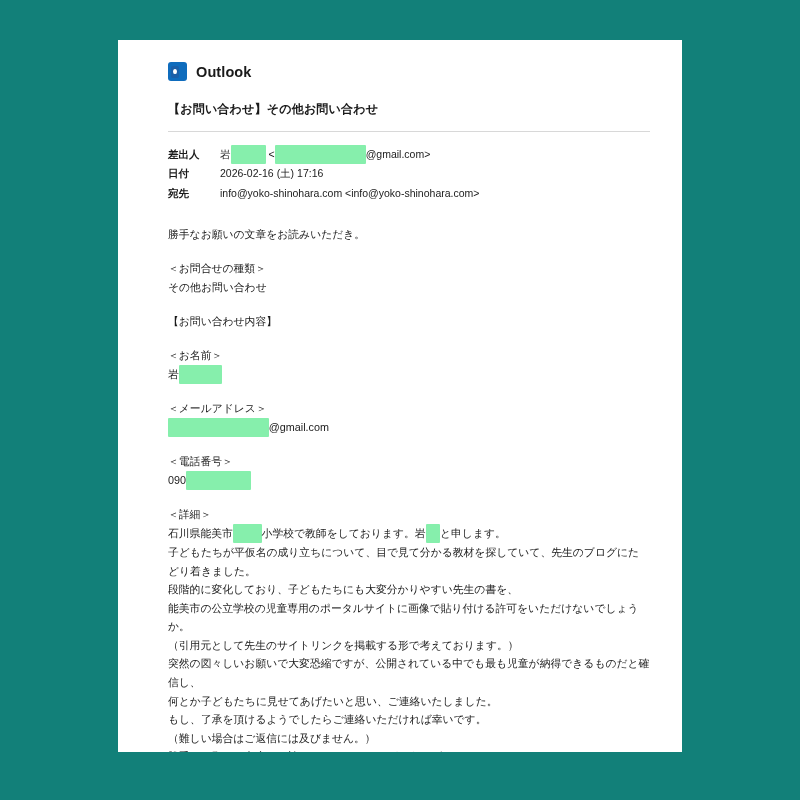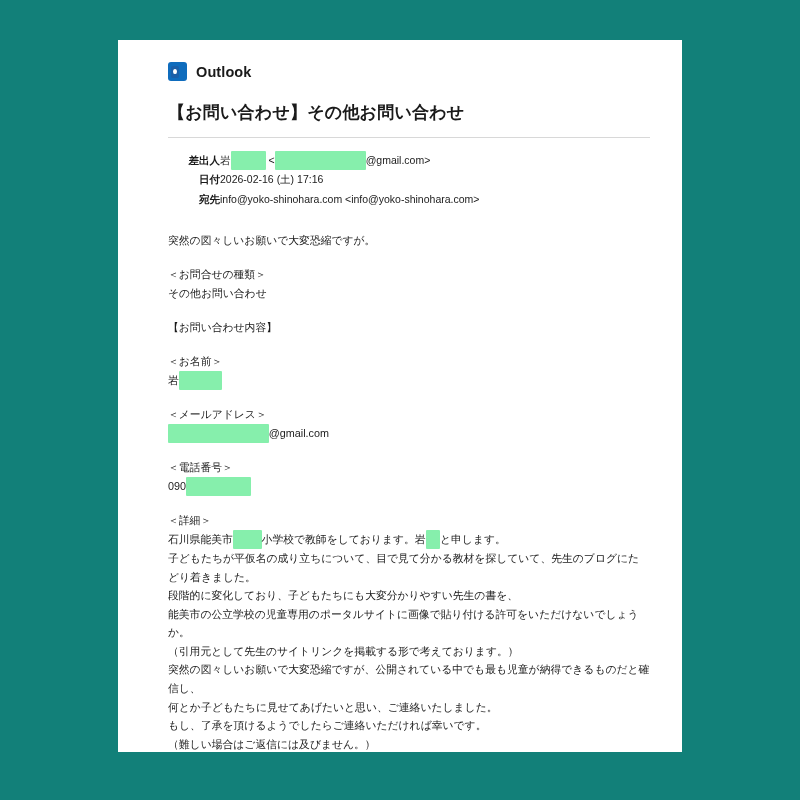--- a/index.html
+++ b/index.html
@@ -62,34 +62,33 @@
     border-radius: 50%;
   }
   .brand-name {
     font-size: 14.5px;
     color: #1a1a1a;
     font-weight: bold;
     letter-spacing: 0.1px;
   }
   
   .subject {
-    font-size: 17px;
+    font-size: 12px;
     color: #1a1a1a;
     font-weight: bold;
     padding-bottom: 13px;
     border-bottom: 1px solid #d8d8d8;
     letter-spacing: 0.2px;
   }
   
   .meta {
     margin-top: 13px;
     font-size: 10.5px;
     color: #1a1a1a;
     line-height: 1.85;
-    text-align: right;
   }
   .meta-row {
     display: flex;
     align-items: baseline;
   }
   .meta-label {
     width: 52px;
     flex: none;
     font-weight: bold;
   }
@@ -144,21 +143,21 @@
         <div class="meta-val">2026-02-16 (土) 17:16</div>
       </div>
       <div class="meta-row">
         <div class="meta-label">宛先</div>
         <div class="meta-val">info@yoko-shinohara.com &lt;info@yoko-shinohara.com&gt;</div>
       </div>
     </div>
 
     <div class="mailbody">
 
-      <div class="blk">突然の図々しいお願いで大変恐縮ですが。</div>
+      <div class="blk">勝手なお願いの文章をお読みいただき。</div>
 
       <div class="blk">
         <div class="sect-title">＜お問合せの種類＞</div>
         <div>その他お問い合わせ</div>
       </div>
 
       <div class="blk">【お問い合わせ内容】</div>
 
       <div class="blk">
         <div class="sect-title">＜お名前＞</div>

